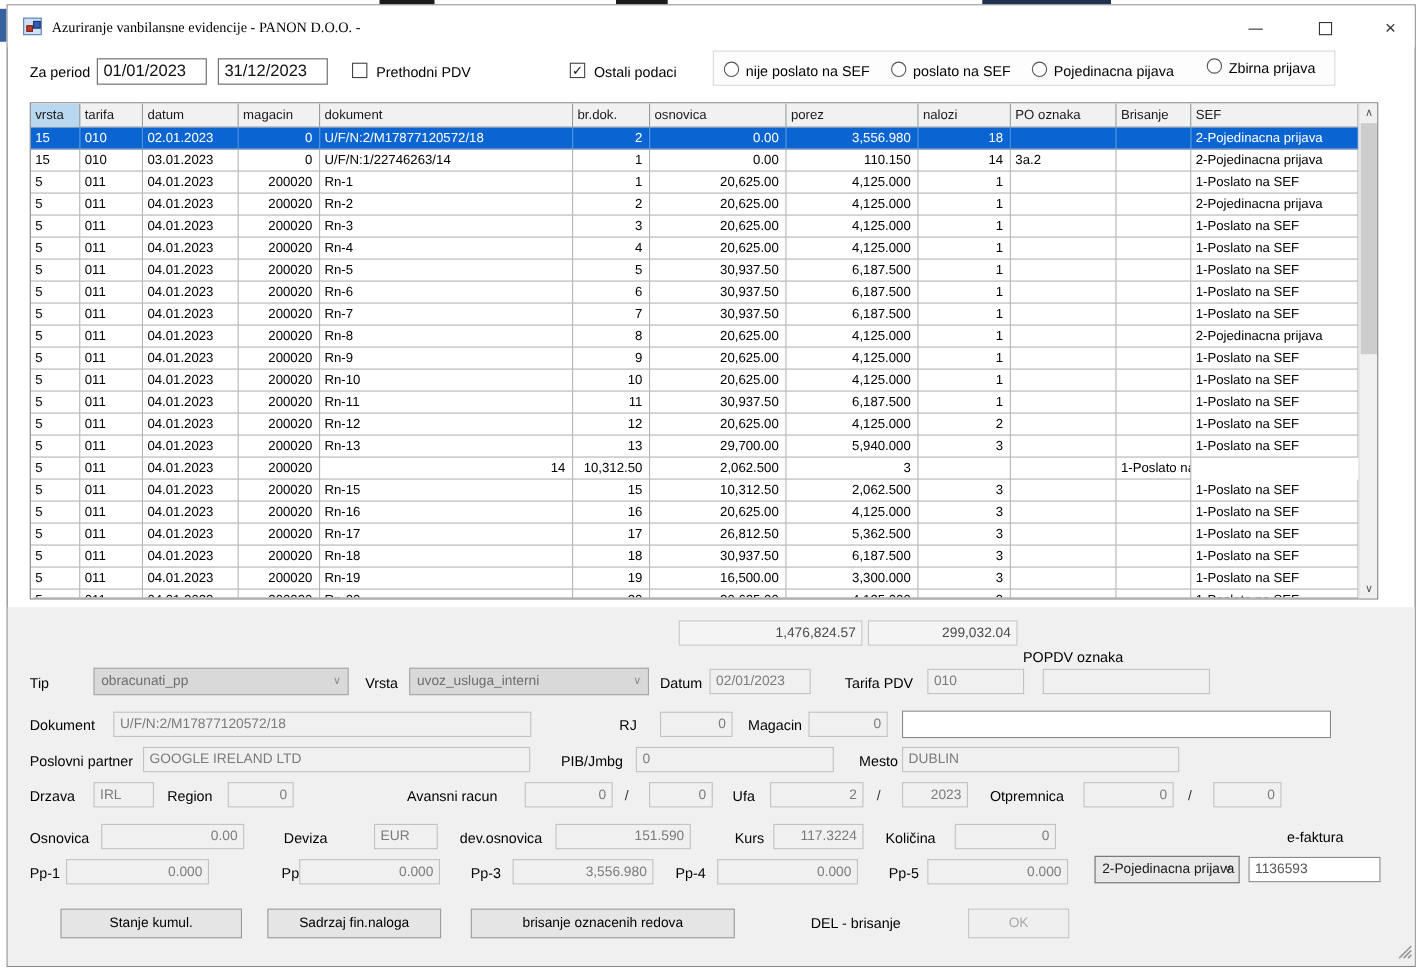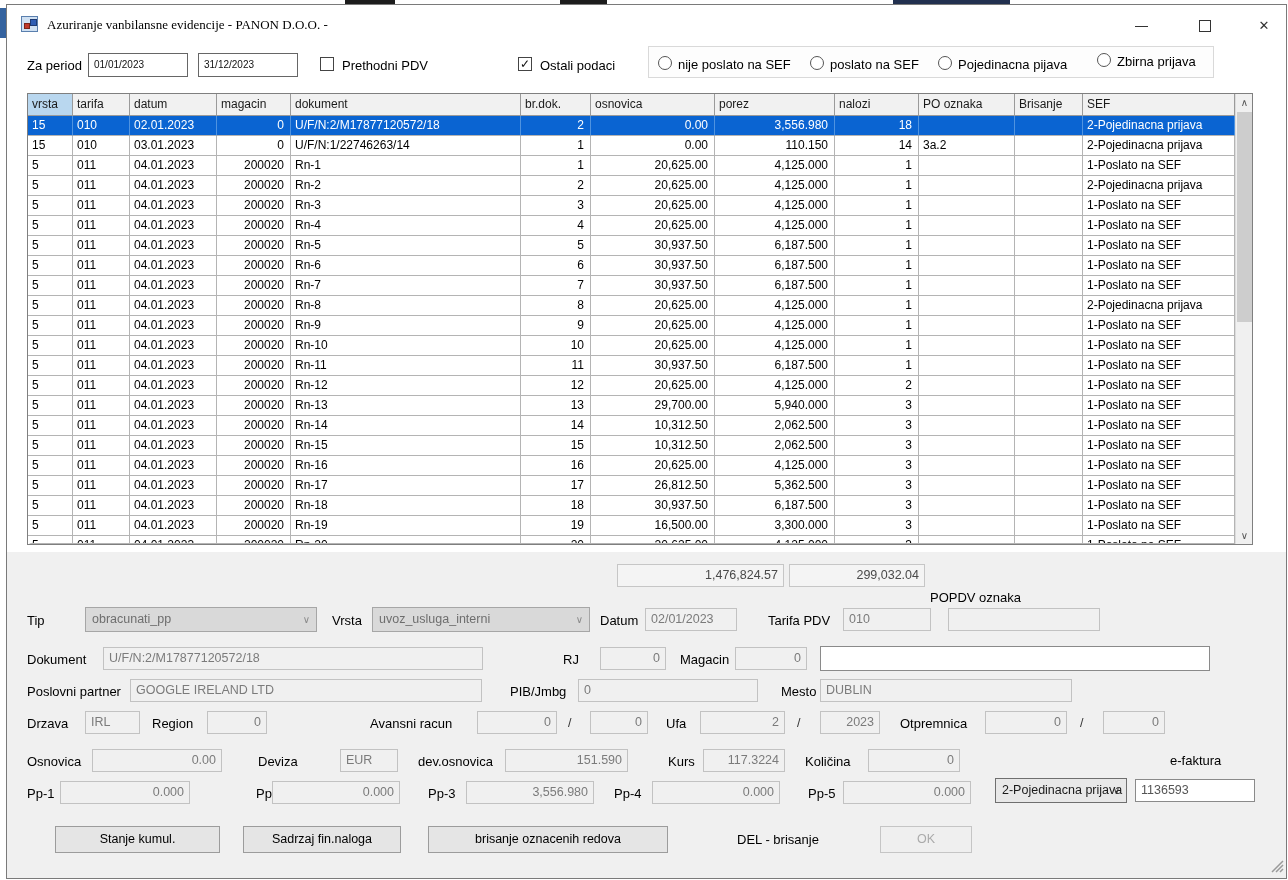--- a/index.html
+++ b/index.html
@@ -26,21 +26,21 @@
   .title-text { position:absolute; left:40px; top:12px; font-size:13px; color:#000; white-space:nowrap; }
   .win-btn { position:absolute; top:2px; width:46px; height:38px; text-align:center; }
   .min-glyph { position:absolute; left:17px; top:19px; width:13px; height:1px; background:#333; }
   .max-glyph { position:absolute; left:17px; top:13px; width:12px; height:12px; border:1px solid #333; }
   .close-glyph { font-size:13px; color:#333; line-height:38px; }
 
   
   .lbl { position:absolute; font-size:13px; white-space:nowrap; color:#000; }
   .tbx {
     position:absolute; height:24px; background:#fff; border:1px solid #666;
-    font-family:inherit; font-size:10px; padding:0 5px; color:#111; line-height:22px;
+    font-family:inherit; font-size:15px; padding:0 5px; color:#111; line-height:22px;
   }
   .chk-box { position:absolute; width:14px; height:14px; background:#fff; border:1px solid #444;
              font-size:12px; line-height:13px; text-align:center; color:#111; }
   .radio-dot { position:absolute; width:14px; height:14px; background:#fff; border:1px solid #555; border-radius:50%; }
   .radio-group { position:absolute; left:648px; top:46px; width:566px; height:32px; background:#fdfdfd; border:1px solid #d9d9d9; }
 
   
   .gridbox { position:absolute; left:27px; top:93px; width:1226px; height:452px;
              background:#fff; border:1px solid #7f7f7f; overflow:hidden; }
   .ghead, .trow { display:grid; grid-template-columns:45px 57px 87px 74px 230px 70px 124px 120px 84px 96px 68px 152px; }
@@ -347,21 +347,20 @@
         <div class="c num">3</div>
         <div class="c"></div>
         <div class="c"></div>
         <div class="c">1-Poslato na SEF</div>
       </div>
       <div class="trow">
         <div class="c">5</div>
         <div class="c">011</div>
         <div class="c">04.01.2023</div>
         <div class="c num">200020</div>
-        <div class="c">Rn-14</div>
         <div class="c num">14</div>
         <div class="c num">10,312.50</div>
         <div class="c num">2,062.500</div>
         <div class="c num">3</div>
         <div class="c"></div>
         <div class="c"></div>
         <div class="c">1-Poslato na SEF</div>
       </div>
       <div class="trow">
         <div class="c">5</div>

